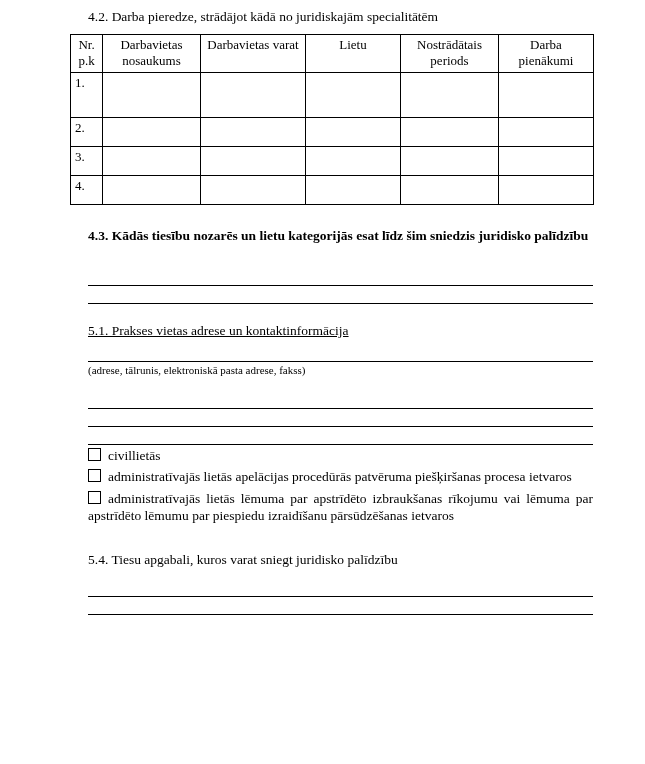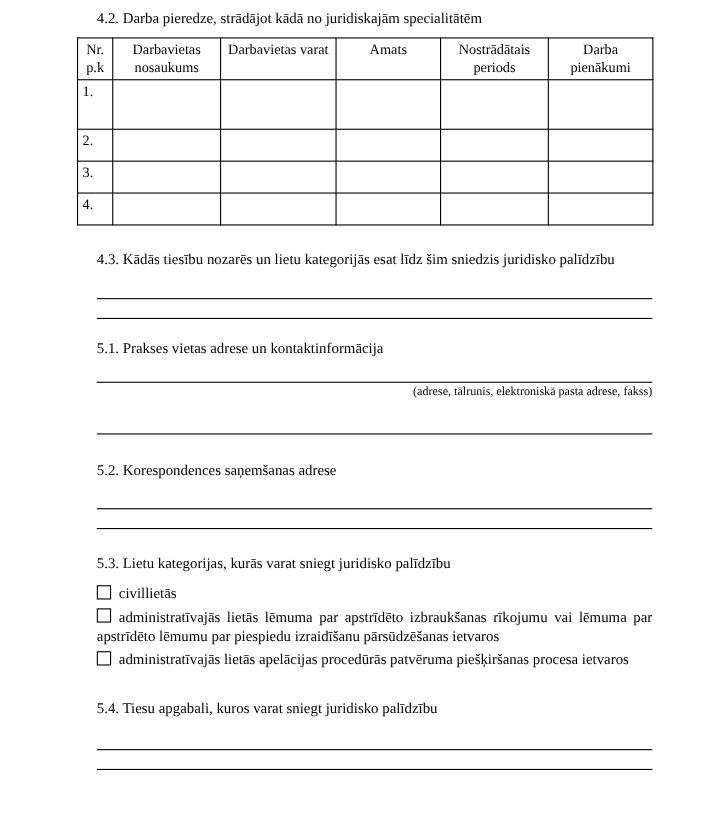--- a/index.html
+++ b/index.html
@@ -43,29 +43,29 @@
 
   
   .fill-line{
     margin-left:18px;
     border-bottom:1px solid #000;
     height:16px;
   }
   .fill-line + .fill-line{height:17px;}
   .caption{
     margin-left:18px;
-    text-align:right;
+    text-align:left;
     font-size:11px;
     padding-top:1px;
   }
 
   
-  .s43{margin:22px 0 10px 18px;text-align:justify;}
+  .s43{margin:22px 0 24px 18px;text-align:justify;font-weight:bold;}
   .s5{margin:20px 0 0 18px;}
-  .s51{margin:18px 0 6px 18px;}
+  .s51{margin:18px 0 6px 18px;text-decoration:underline;}
   .gap-after-caption{height:14px;}
   .s52{margin:24px 0 10px 18px;}
   .s53{margin:22px 0 10px 18px;}
   .s54{margin:26px 0 12px 18px;}
 
   
   .option{
     margin:2px 0 4px 18px;
     text-align:justify;
   }
@@ -93,21 +93,21 @@
         <col class="c3">
         <col class="c4">
         <col class="c5">
     </colgroup>
     <thead>
       <tr class="hrow">
         <th class="col-nr">Nr.
 p.k</th>
         <th>Darbavietas nosaukums</th>
         <th>Darbavietas varat</th>
-        <th>Amats</th>
+        <th>Lietu</th>
         <th>Nostrādātais periods</th>
         <th>Darba pienākumi</th>
       </tr>
     </thead>
     <tbody>
       <tr class="r-tall">
         <td>1.</td>
         <td></td>
         <td></td>
         <td></td>
@@ -145,27 +145,25 @@
   <div class="fill-line"></div>
   <div class="fill-line"></div>
 
 
   <p class="s51">5.1. Prakses vietas adrese un kontaktinformācija</p>
   <div class="fill-line"></div>
   <div class="caption">(adrese, tālrunis, elektroniskā pasta adrese, fakss)</div>
   <div class="gap-after-caption"></div>
   <div class="fill-line"></div>
 
-  <p class="s52">5.2. Korespondences saņemšanas adrese</p>
   <div class="fill-line"></div>
   <div class="fill-line"></div>
 
-  <p class="s53">5.3. Lietu kategorijas, kurās varat sniegt juridisko palīdzību</p>
 
   <p class="option"><span class="cbox"></span><span>civillietās</span></p>
+  <p class="option"><span class="cbox"></span><span>administratīvajās lietās apelācijas procedūrās patvēruma piešķiršanas procesa ietvaros</span></p>
   <p class="option"><span class="cbox"></span><span>administratīvajās lietās lēmuma par apstrīdēto izbraukšanas rīkojumu vai lēmuma par apstrīdēto lēmumu par piespiedu izraidīšanu pārsūdzēšanas ietvaros</span></p>
-  <p class="option"><span class="cbox"></span><span>administratīvajās lietās apelācijas procedūrās patvēruma piešķiršanas procesa ietvaros</span></p>
 
   <p class="s54">5.4. Tiesu apgabali, kuros varat sniegt juridisko palīdzību</p>
   <div class="fill-line"></div>
   <div class="fill-line"></div>
 
 </div>
 
 </body></html>

